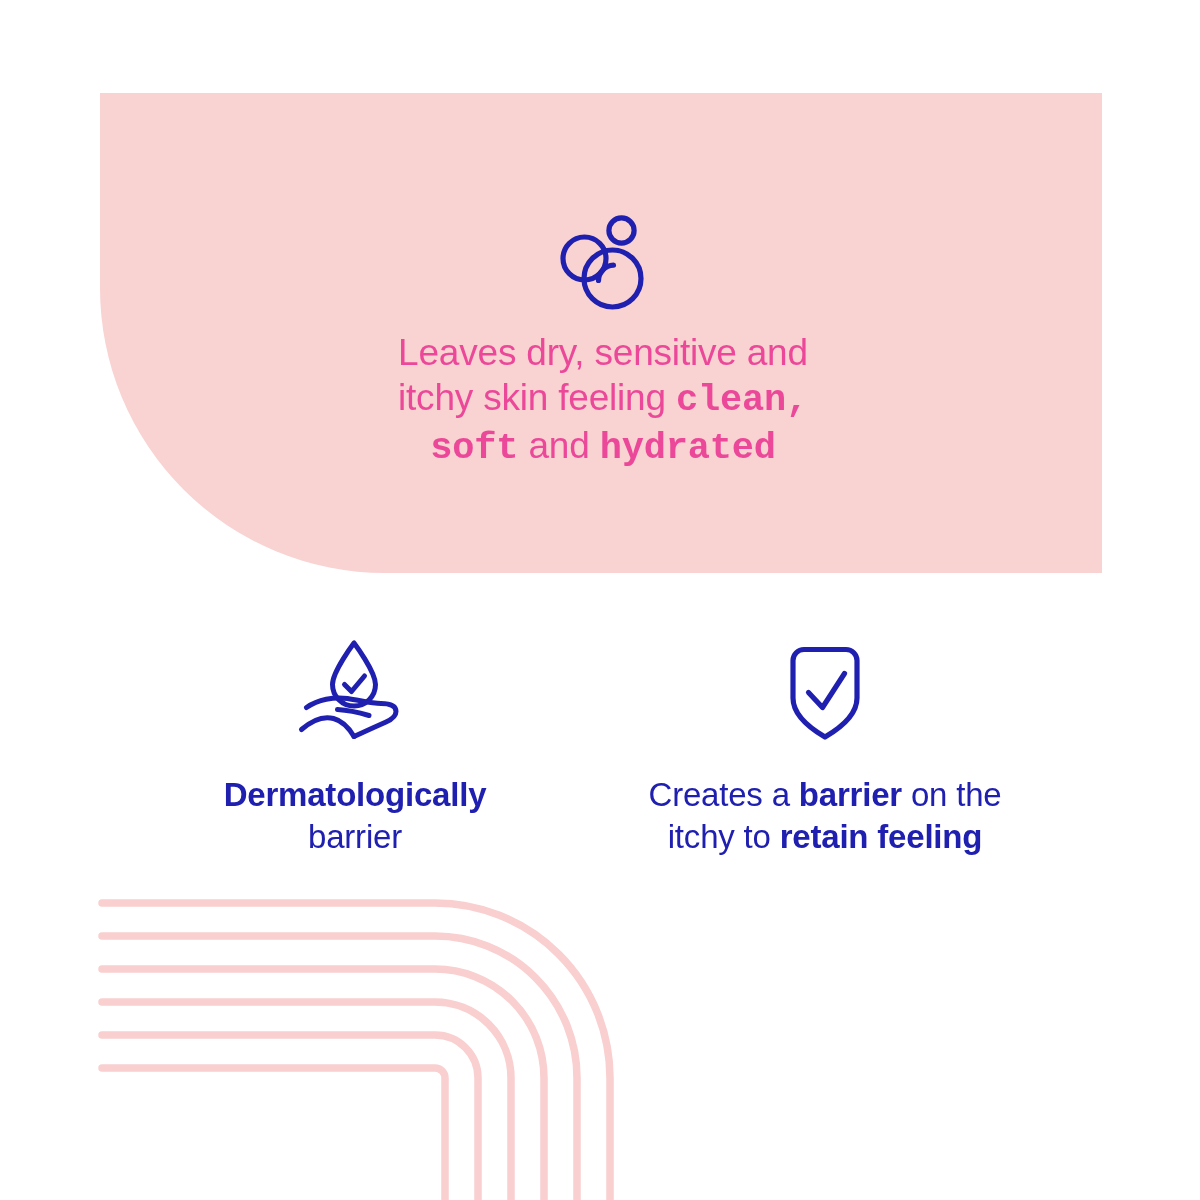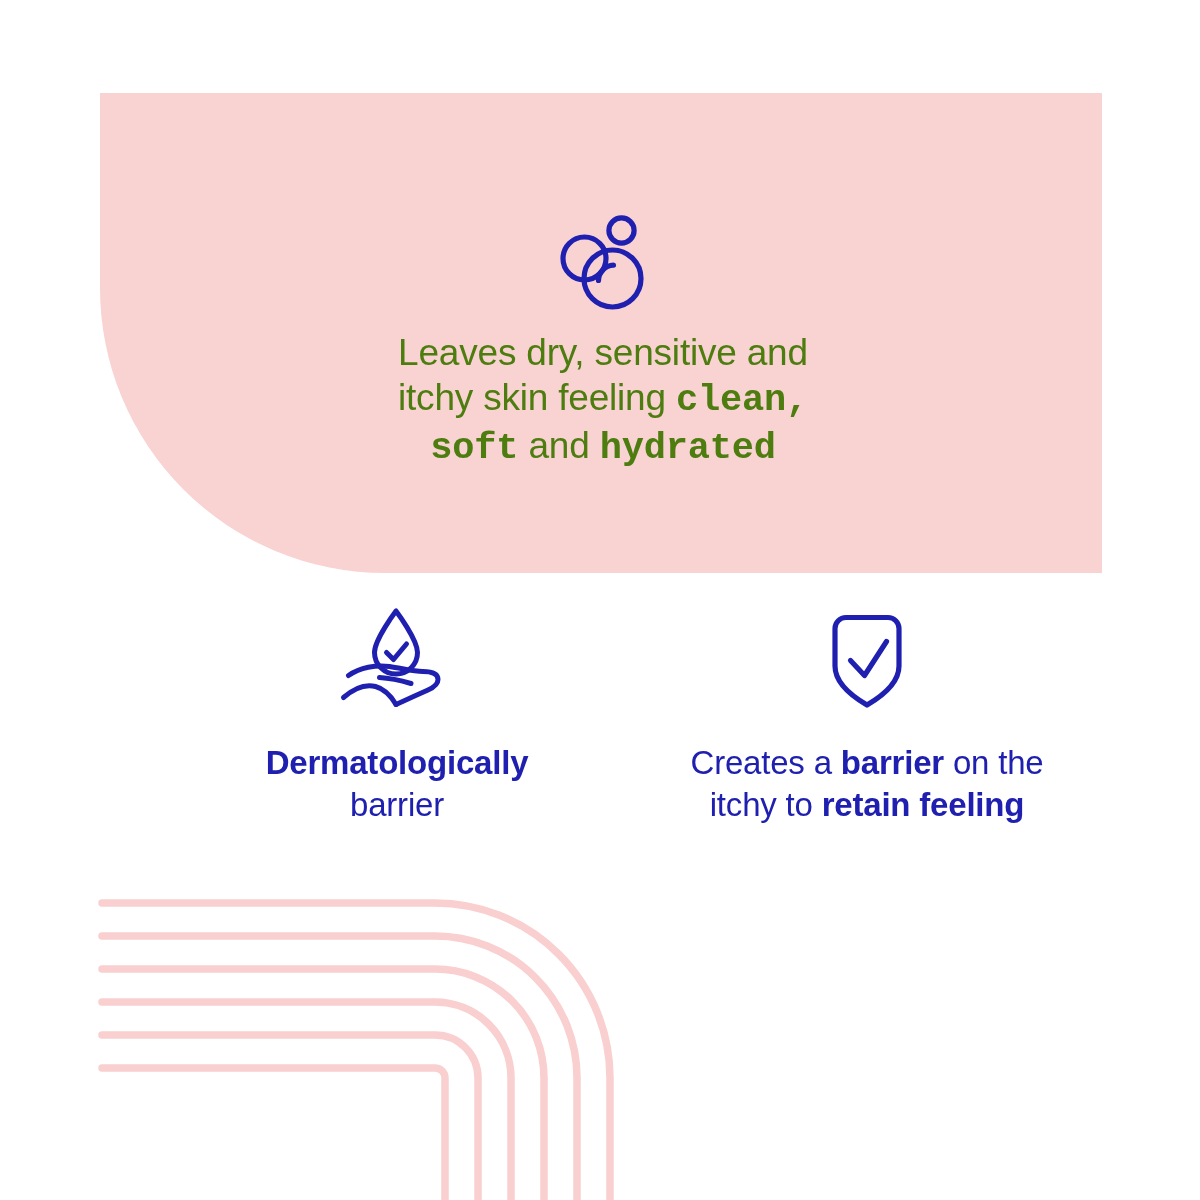--- a/index.html
+++ b/index.html
@@ -45,37 +45,37 @@
   }
   .hero-icon svg { display: block; width: 104px; height: 104px; }
 
   
   .hero-text {
     position: absolute;
     left: 260px;
     top: 330px;
     width: 686px;
     text-align: center;
-    color: #4d7c0f;
+    color: #ec4899;
     font-size: 37px;
     line-height: 45px;
     font-weight: 400;
     letter-spacing: -0.2px;
   }
   .hero-text b { font-weight: 700; font-family: Liberation Mono, monospace; }
 
   
   .features {
     position: absolute;
     left: 100px;
-    top: 604px;
+    top: 636px;
     width: 1002px;
     display: flex;
     align-items: flex-start;
-    justify-content: flex-end;
+    justify-content: flex-start;
   }
   .feature {
     display: flex;
     flex-direction: column;
     align-items: center;
   }
   .feature-left  { width: 430px; margin-left: 40px; }
   .feature-right { width: 470px; margin-left: 20px; }
 
   .feature-icon {

